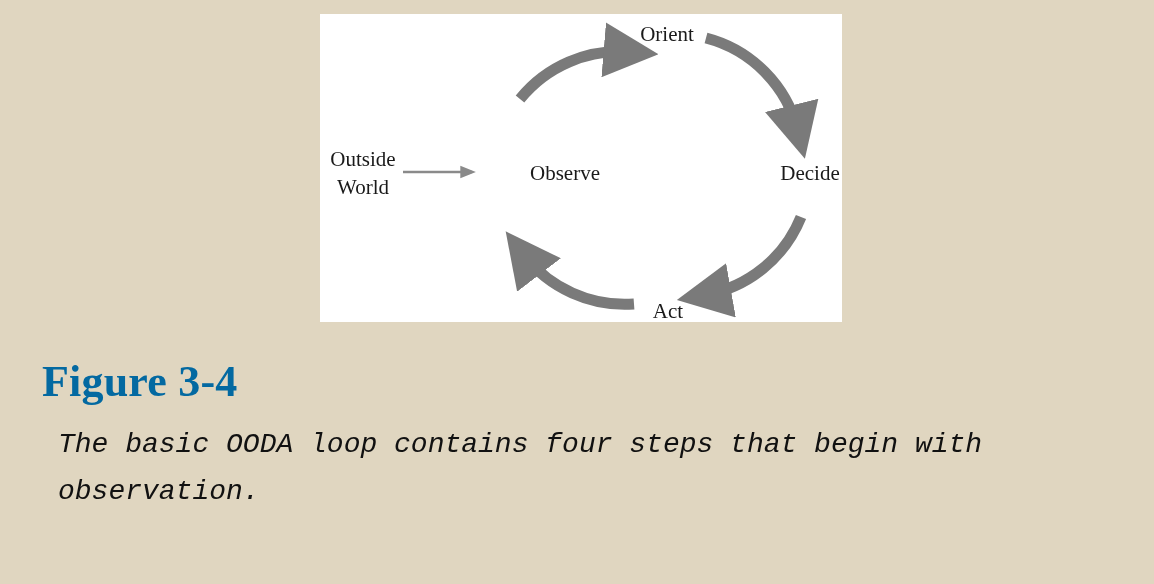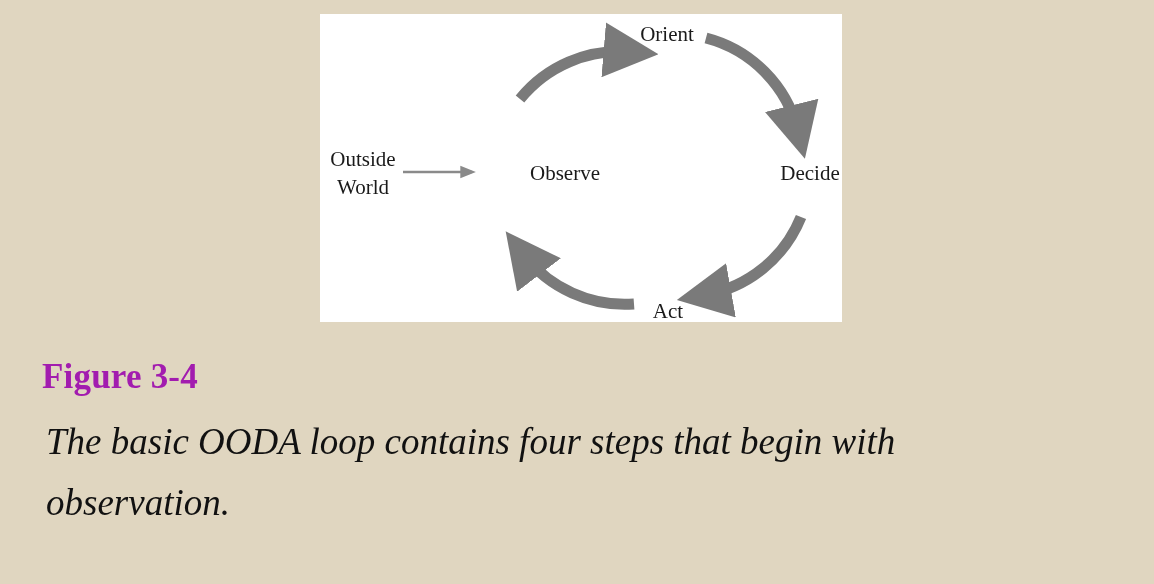--- a/index.html
+++ b/index.html
@@ -41,34 +41,34 @@
   #caption {
     position: absolute;
     left: 42px;
     top: 358px;
     width: 1060px;
   }
 
   #caption-title {
     font-family: "Liberation Serif", serif;
     font-weight: bold;
-    font-size: 35px;
-    color: #a21caf;
+    font-size: 44px;
+    color: #0369a1;
     letter-spacing: 0.2px;
     margin: 0 0 14px 0;
     line-height: 1.1;
   }
 
   #caption-text {
-    font-family: Liberation Serif, serif;
+    font-family: Liberation Mono, monospace;
     font-style: italic;
-    font-size: 37px;
+    font-size: 28px;
     color: #111111;
     line-height: 1.65;
-    margin: 4px;
+    margin: 16px;
     max-width: 1020px;
   }
 </style>
 </head>
 <body>
 
 <div id="figure-panel">
   <svg id="diagram-svg" viewBox="0 0 522 308">
     <defs>
       <marker id="thickHead" markerWidth="5" markerHeight="5" refX="2.4" refY="2.5" orient="auto" markerUnits="strokeWidth">

